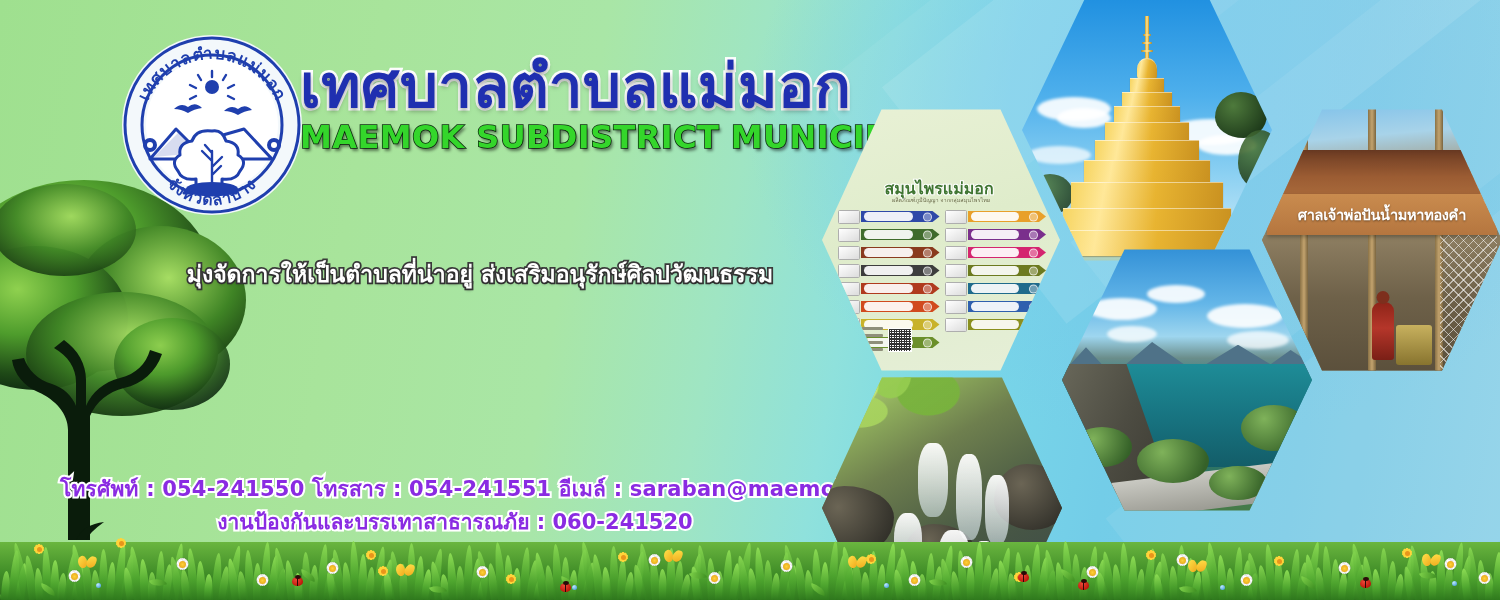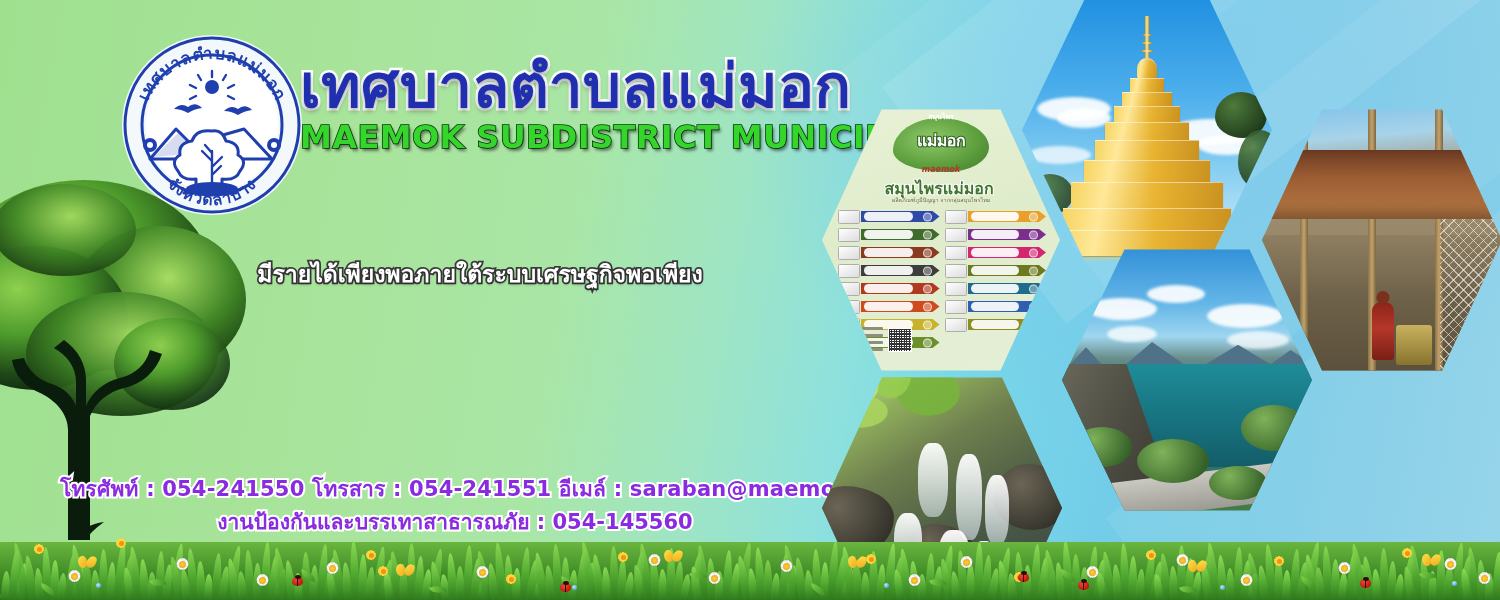--- a/index.html
+++ b/index.html
@@ -446,39 +446,32 @@
       <textPath href="#arcBot" startOffset="50%" text-anchor="middle">จังหวัดลำปาง</textPath>
     </text>
   </svg>
 
   <div id="headline">
     <div id="title-th">เทศบาลตำบลแม่มอก</div>
     <div id="title-en">MAEMOK SUBDISTRICT MUNICIPALITY</div>
   </div>
 
   <div id="vision">
-    <div class="vision-line">มีรายได้เพียงพอภายใต้ระบบเศรษฐกิจพอเพียง</div>
+    <div class="vision-line">มุ่งจัดการให้เป็นตำบลที่น่าอยู่ ส่งเสริมอนุรักษ์ศิลปวัฒนธรรม</div>
   </div>
 
   <div id="contact">
     <div class="contact-line" id="contact-line-1">โทรศัพท์ : 054-241550  โทรสาร : 054-241551 อีเมล์ : saraban@maemok.go.th</div>
-    <div class="contact-line" id="contact-line-2">งานป้องกันและบรรเทาสาธารณภัย : 054-145560</div>
+    <div class="contact-line" id="contact-line-2">งานป้องกันและบรรเทาสาธารณภัย : 060-241520</div>
   </div>
 
   <div id="hex-collage">
 
     <div class="hex" id="hex-herbs">
       <div class="hex-inner">
-        <div class="herb-logo-wrap">
-          <span class="herb-leafblob">
-            <span class="herb-logo-sm">สมุนไพร</span>
-            <span class="herb-logo-th">แม่มอก</span>
-            <span class="herb-logo-en">maemok</span>
-          </span>
-        </div>
         <div class="herb-title">สมุนไพรแม่มอก</div>
         <div class="herb-sub">ผลิตภัณฑ์ภูมิปัญญา จากกลุ่มสมุนไพรไทย</div>
         <div class="herb-grid" id="herb-grid">
             <div class="herb-item">
               <span class="herb-box"></span>
               <span class="herb-bar" style="background: rgb(47, 73, 168);">
                 <span class="herb-pill"></span>
                 <span class="herb-dot"></span>
               </span>
             </div>
@@ -643,20 +636,23 @@
     <div class="hex" id="hex-shrine">
       <div class="hex-inner">
         <div class="shrine-interior"></div>
         <div class="shrine-post" style="left:16%;"></div>
         <div class="shrine-post" style="left:44%;"></div>
         <div class="shrine-post" style="left:72%;"></div>
         <div class="shrine-mesh"></div>
         <div class="shrine-alt"></div>
         <div class="shrine-figure"></div>
         <div class="shrine-roof"></div>
+        <div class="shrine-sign">
+          <span>ศาลเจ้าพ่อปันน้ำมหาทองคำ</span>
+        </div>
       </div>
     </div>
 
     <div class="hex" id="hex-dam">
       <div class="hex-inner">
         <div class="cloud" style="left:10%; top:20%; width:70px; height:22px;"></div>
         <div class="cloud" style="left:34%; top:15%; width:58px; height:18px;"></div>
         <div class="cloud" style="left:58%; top:22%; width:76px; height:24px;"></div>
         <div class="cloud" style="left:18%; top:30%; width:50px; height:16px; opacity:.85"></div>
         <div class="cloud" style="left:66%; top:32%; width:62px; height:18px; opacity:.8"></div>

